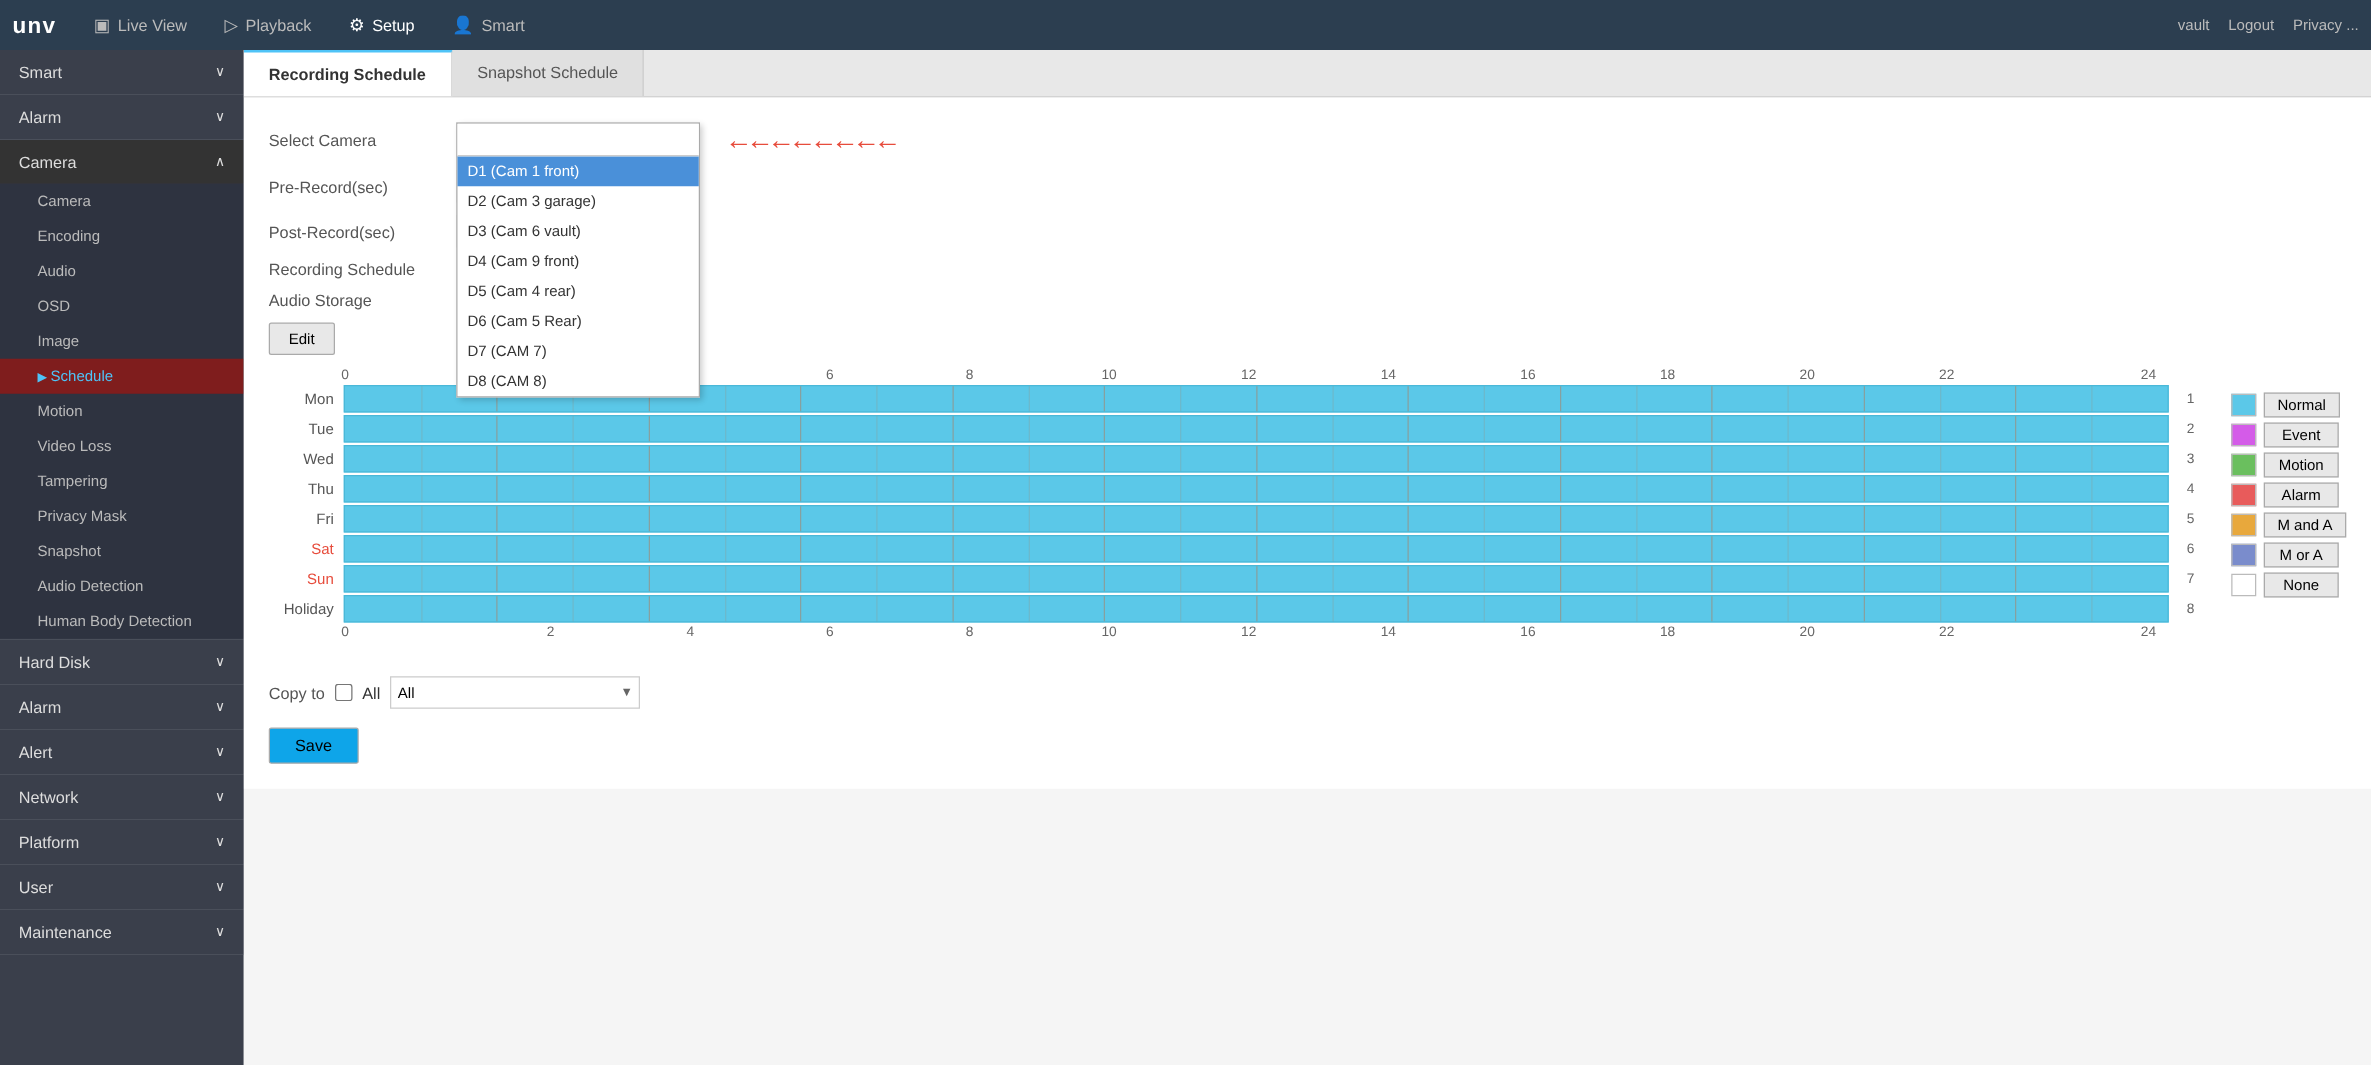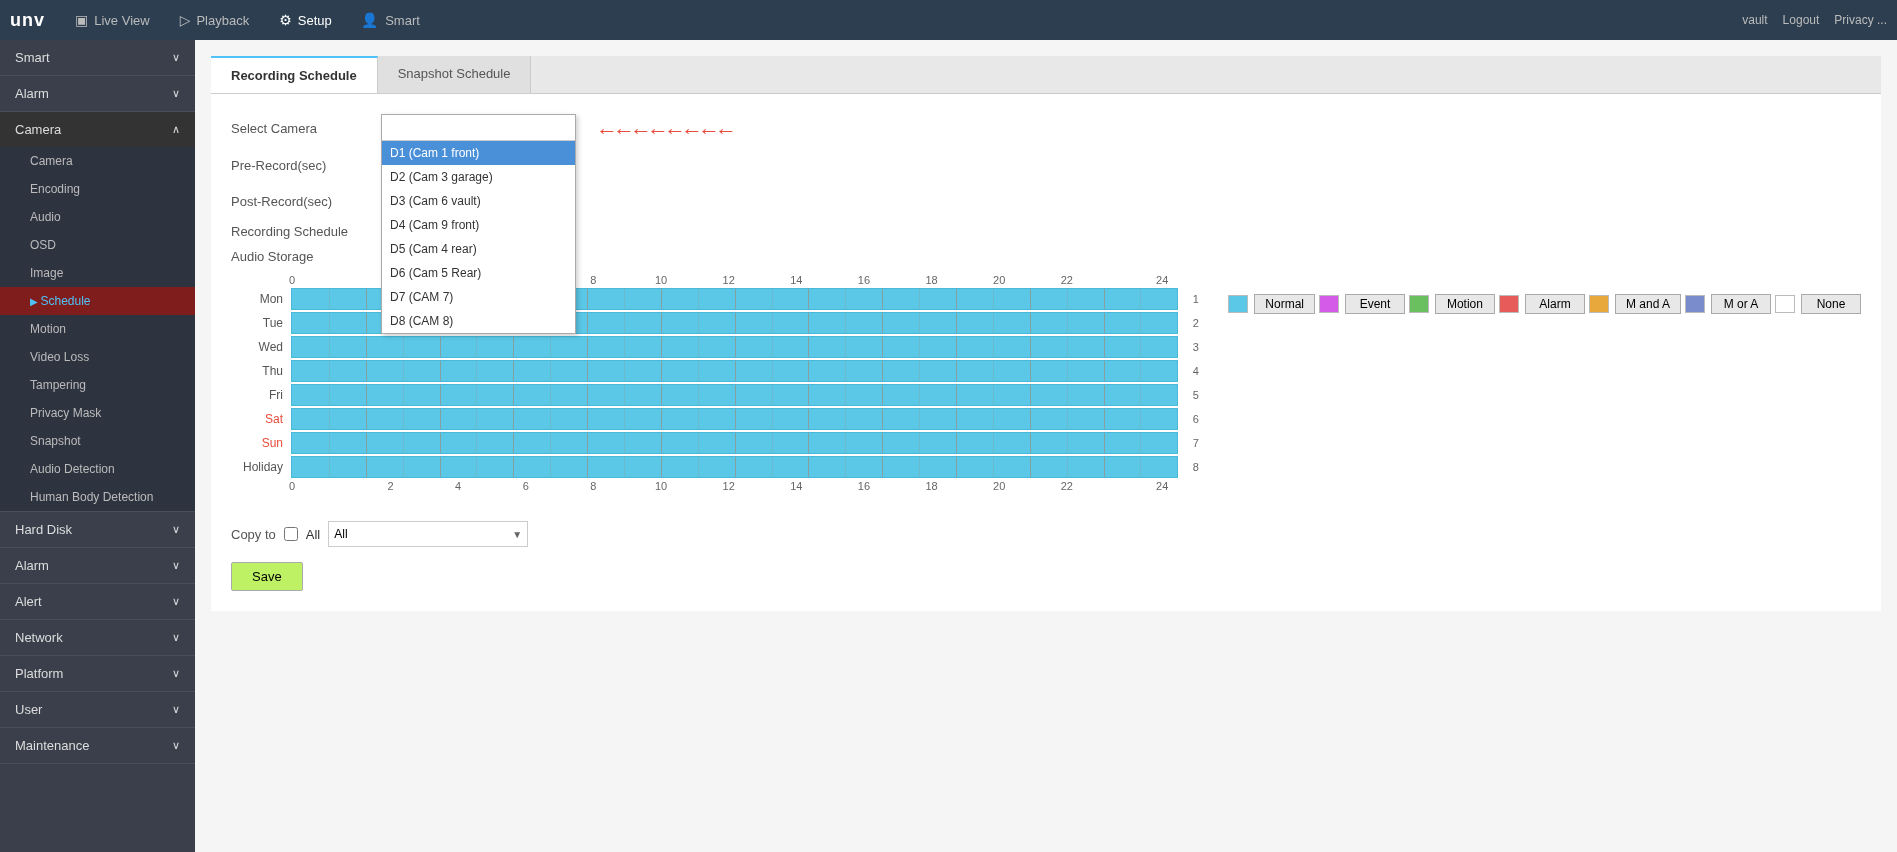--- a/index.html
+++ b/index.html
@@ -70,21 +70,21 @@
       content: '▶ ';
       font-size: 10px;
     }
     .chevron { font-size: 11px; }
 
     
     .main-content {
       flex: 1;
       background: #f5f5f5;
       overflow-y: auto;
-      padding: 16px;
+      padding: 0;
     }
 
     
     .tabs {
       display: flex;
       background: #e8e8e8;
       border-bottom: 1px solid #ccc;
     }
     .tab {
       padding: 10px 20px;
@@ -211,21 +211,21 @@
       width: 30px;
       text-align: center;
       font-size: 11px;
       color: #666;
       padding-left: 5px;
     }
 
     
     .legend {
       display: flex;
-      flex-direction: row;
+      flex-direction: column;
       gap: 4px;
       margin-left: 20px;
     }
     .legend-item {
       display: flex;
       align-items: center;
       gap: 6px;
     }
     .legend-color {
       width: 20px;
@@ -272,21 +272,21 @@
       font-size: 10px;
       color: #666;
       pointer-events: none;
     }
 
     
     .save-btn {
       margin-top: 15px;
       padding: 6px 20px;
       border: 1px solid #aaa;
-      background: #bef264;
+      background: #0ea5e9;
       cursor: pointer;
       font-size: 13px;
       border-radius: 2px;
     }
 
     .schedule-and-legend {
       display: flex;
       align-items: flex-start;
     }
     .schedule-grid-area { flex: 1; }
@@ -467,20 +467,23 @@
       </div>
 
       <div class="form-row">
         <div class="form-label">Recording Schedule</div>
       </div>
 
       <div class="form-row">
         <div class="form-label">Audio Storage</div>
       </div>
 
+      <div style="margin-bottom: 10px;">
+        <button class="btn">Edit</button>
+      </div>
 
       <div class="schedule-and-legend">
         <div class="schedule-grid-area">
 
           <div style="display:flex; margin-left:58px; margin-right:40px; margin-bottom:2px;">
             <div style="flex:1;text-align:left;font-size:11px;color:#666;">0</div>
             <div style="flex:1;text-align:center;font-size:11px;color:#666;">2</div>
             <div style="flex:1;text-align:center;font-size:11px;color:#666;">4</div>
             <div style="flex:1;text-align:center;font-size:11px;color:#666;">6</div>
             <div style="flex:1;text-align:center;font-size:11px;color:#666;">8</div>

